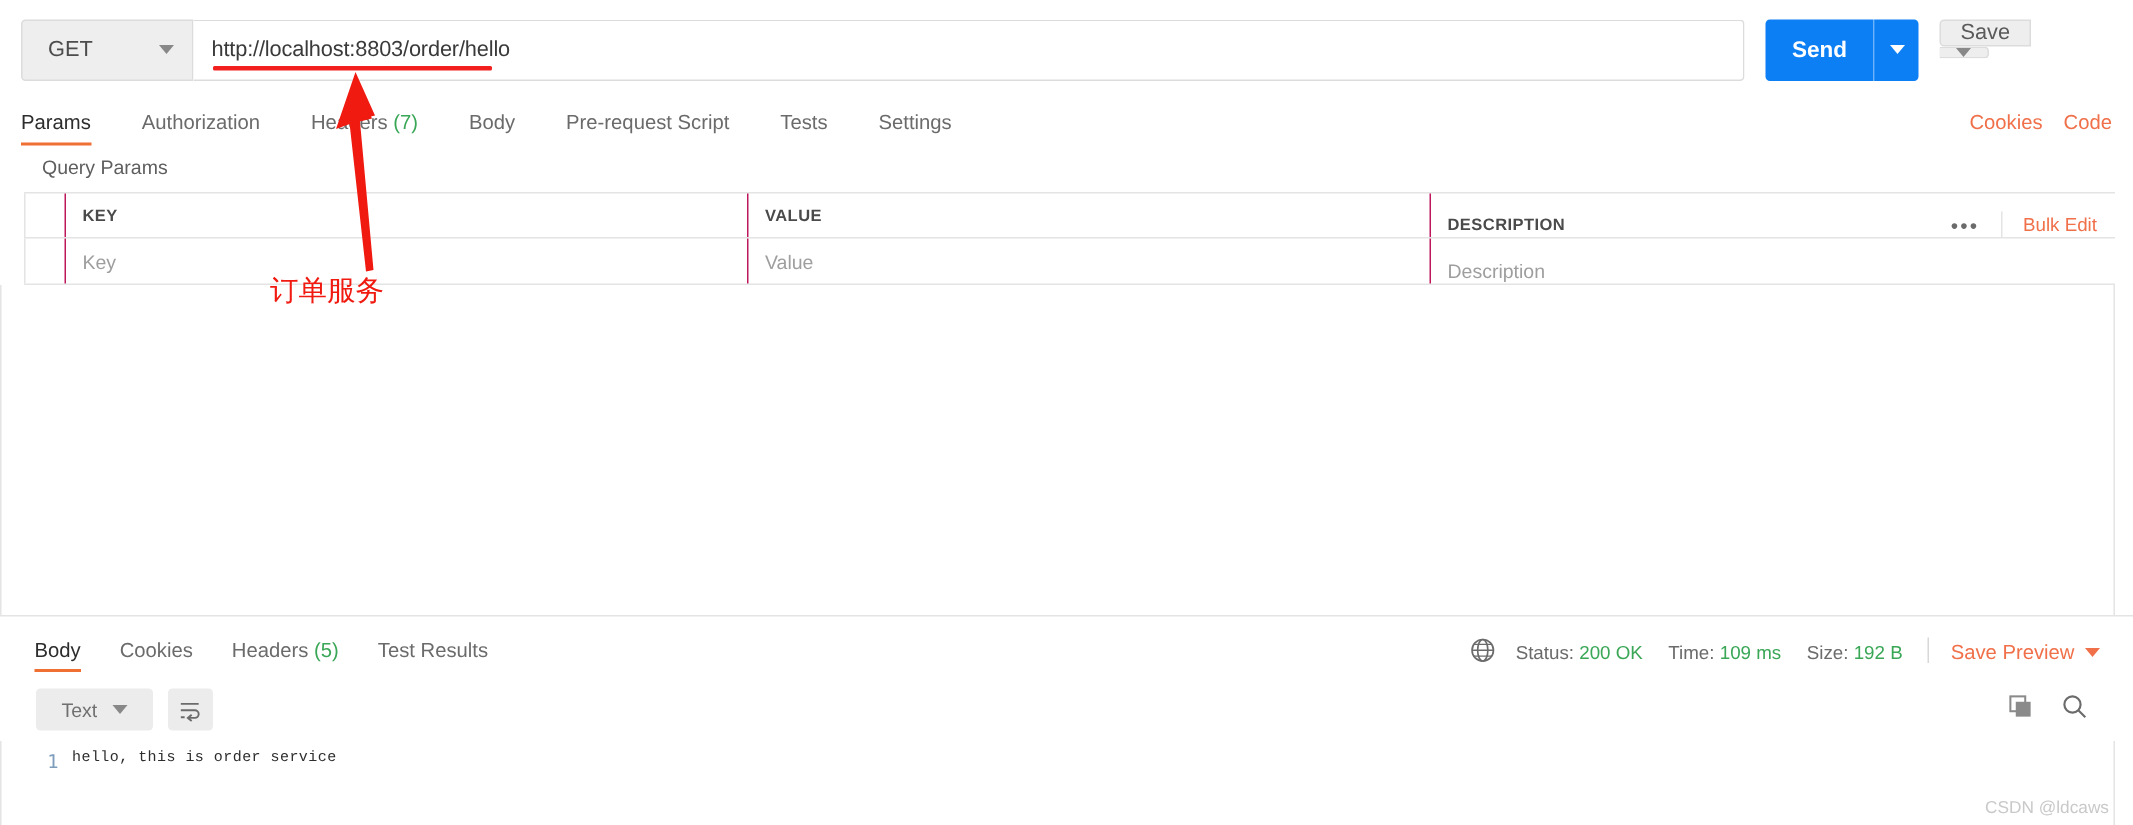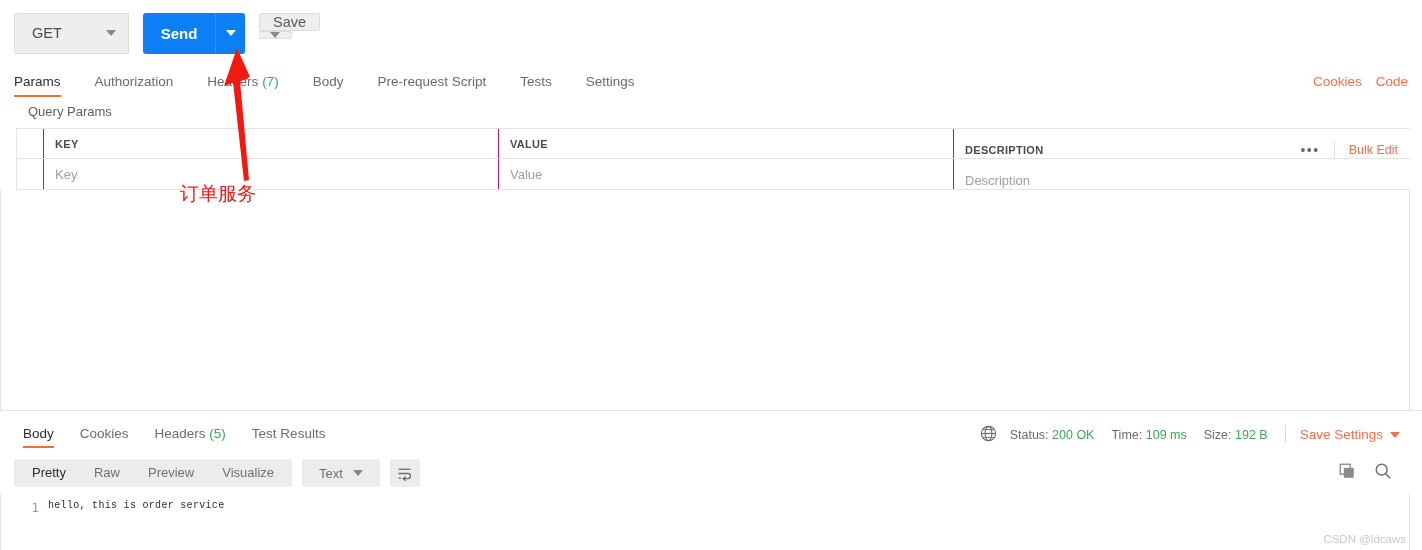--- a/index.html
+++ b/index.html
@@ -419,20 +419,24 @@
 </style>
 </head>
 <body>
 
 <div id="app">
 
   <div class="url-row">
     <div class="method-select">
       <span>GET</span>
       <span class="caret"></span>
+    </div>
+    <div class="url-input">
+      <span class="url-text">http://localhost:8803/order/hello</span>
+      <span class="url-underline"></span>
     </div>
     <div class="send-group">
       <div class="send-btn">Send</div>
       <div class="send-caret">
         <span class="caret"></span>
       </div>
     </div>
     <div class="save-group">
       <div class="save-btn">Save</div>
       <div class="save-caret">
@@ -547,33 +551,27 @@
       <span class="meta-item">
         <span>Time:</span>
         <span class="meta-val">109 ms</span>
       </span>
       <span class="meta-item">
         <span>Size:</span>
         <span class="meta-val">192 B</span>
       </span>
       <span class="meta-sep"></span>
       <span class="save-resp">
-        <span>Save Settings</span>
+        <span>Save Preview</span>
         <span class="caret"></span>
       </span>
     </div>
   </div>
 
   <div class="resp-toolbar">
-    <div class="seg">
-      <div class="seg-item active">Pretty</div>
-      <div class="seg-item">Raw</div>
-      <div class="seg-item">Preview</div>
-      <div class="seg-item">Visualize</div>
-    </div>
     <div class="type-select">
       <span>Text</span>
       <span class="caret"></span>
     </div>
     <div class="icon-btn">
       <svg width="17" height="17" viewBox="0 0 20 20">
         <line x1="3" y1="5" x2="17" y2="5" stroke="#6b6b6b" stroke-width="1.5"></line>
         <path d="M3 10 H14 a3 3 0 0 1 0 6 H9" fill="none" stroke="#6b6b6b" stroke-width="1.5"></path>
         <polyline points="11.5,13.5 8.5,16 11.5,18.5" fill="none" stroke="#6b6b6b" stroke-width="1.5"></polyline>
         <line x1="3" y1="15.5" x2="6" y2="15.5" stroke="#6b6b6b" stroke-width="1.5"></line>

